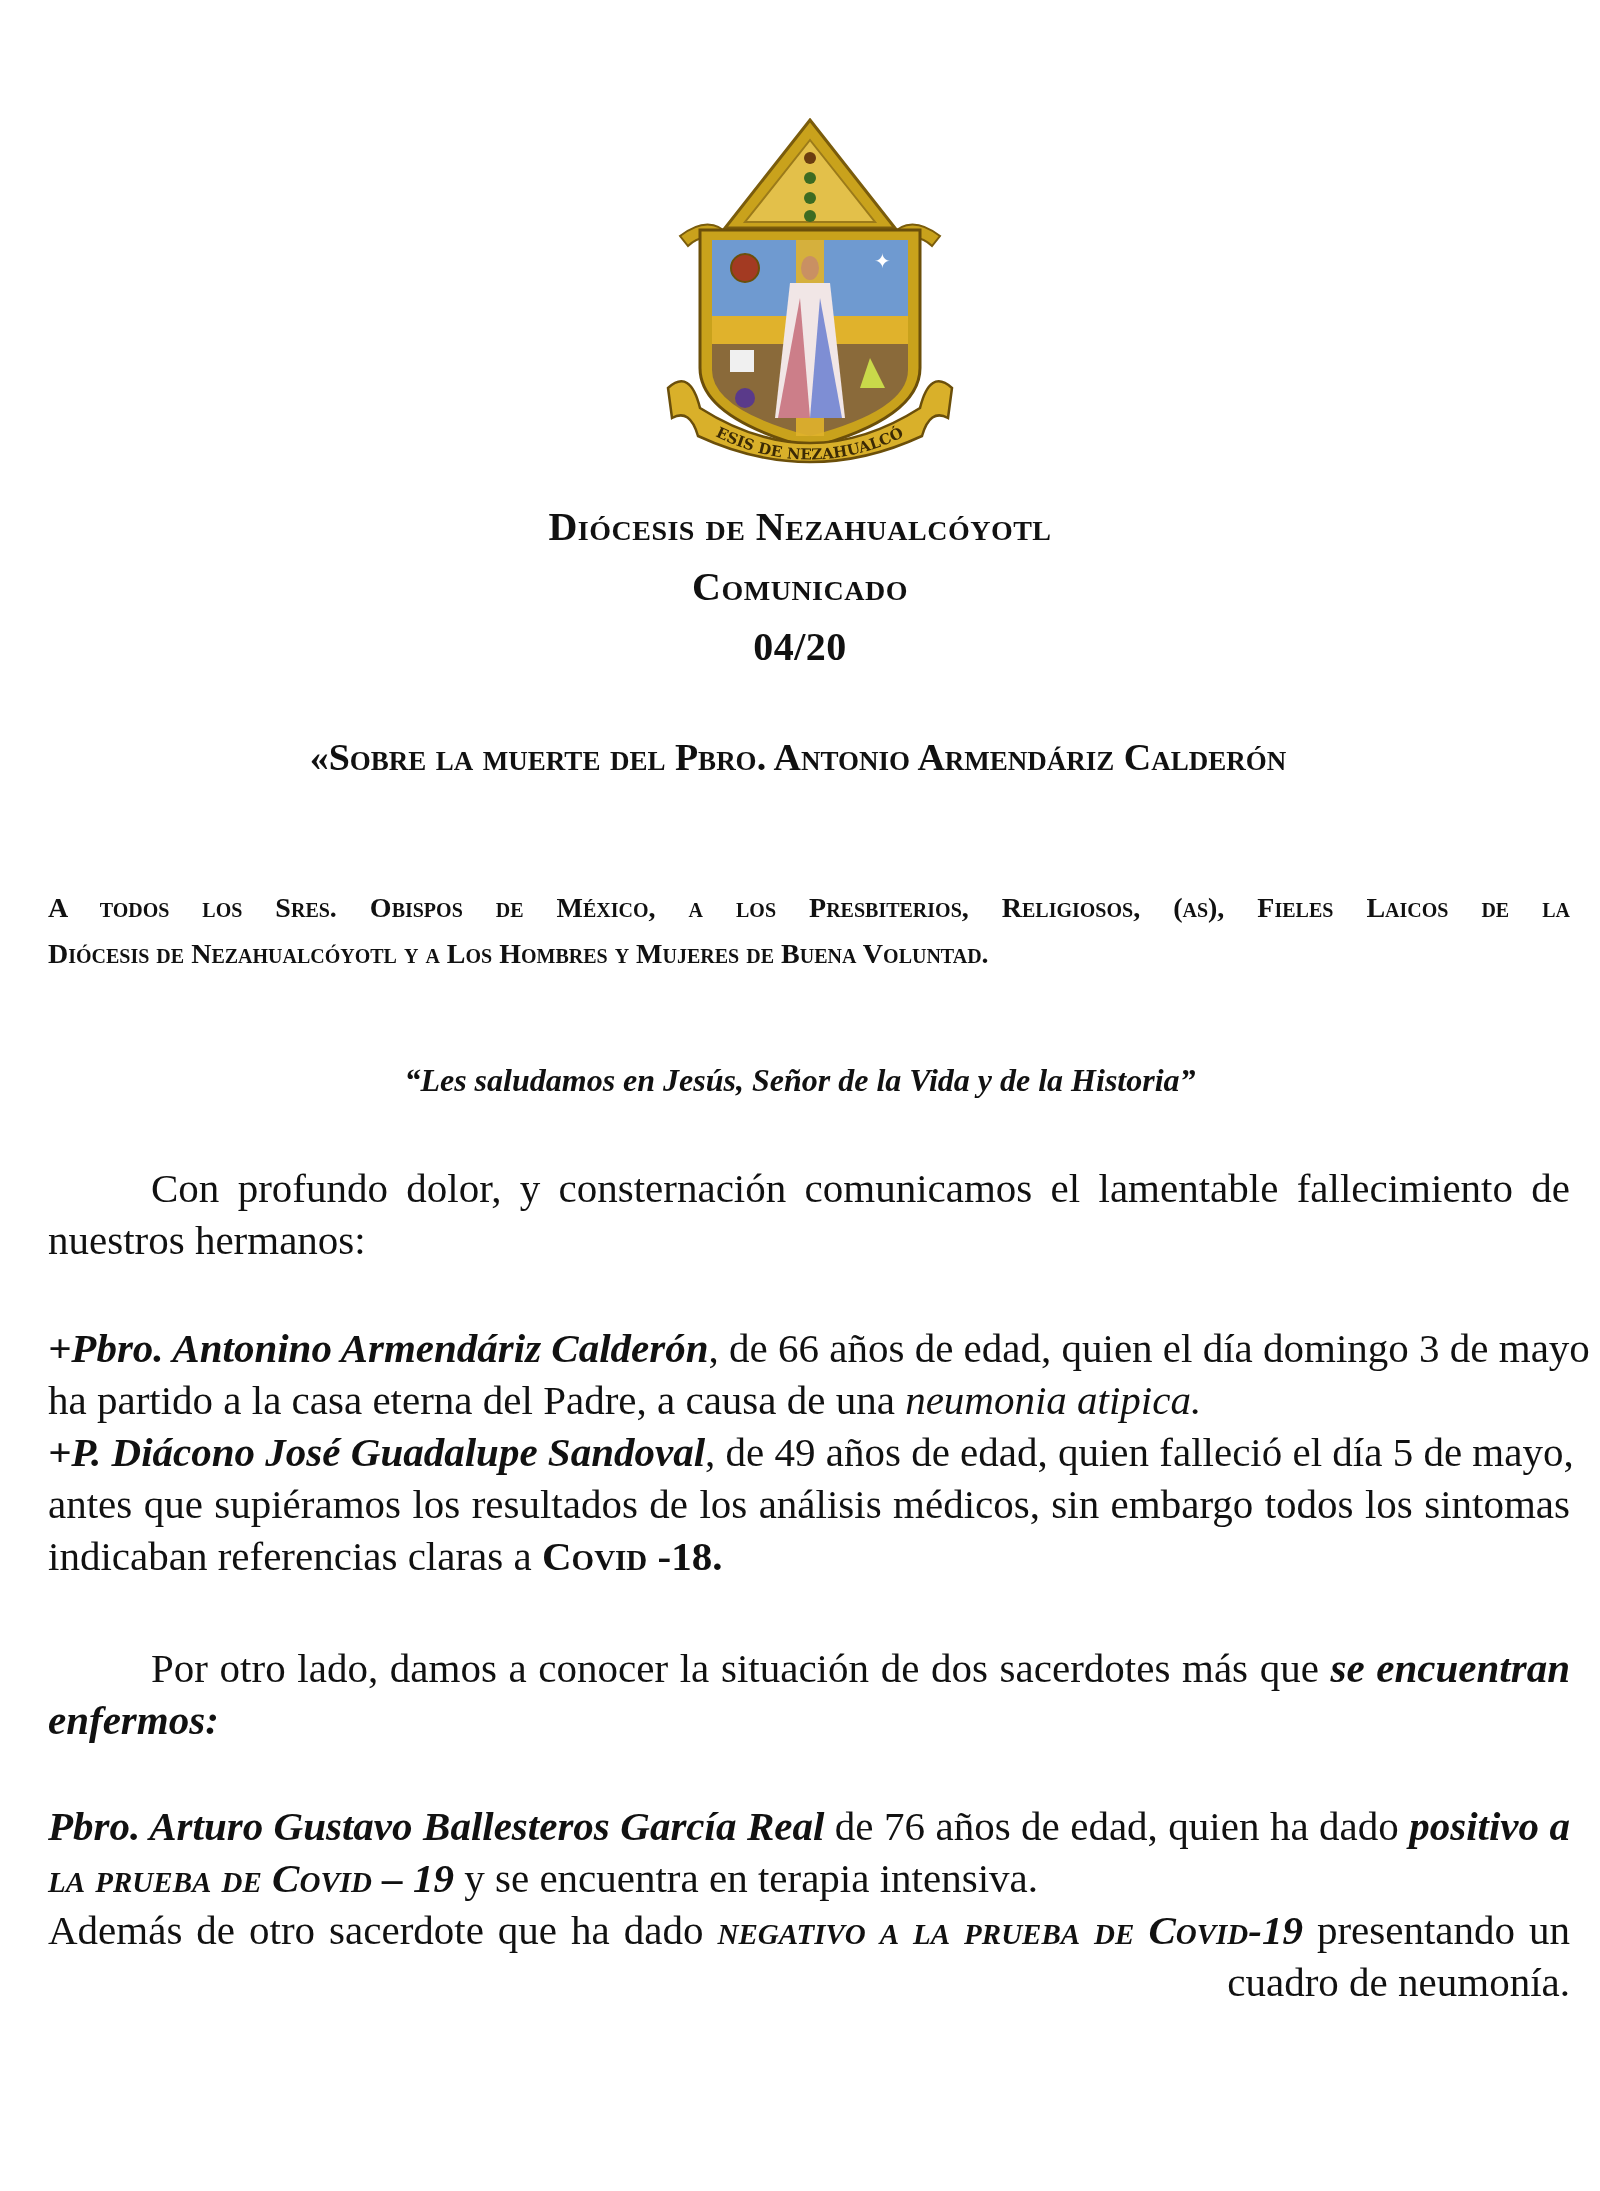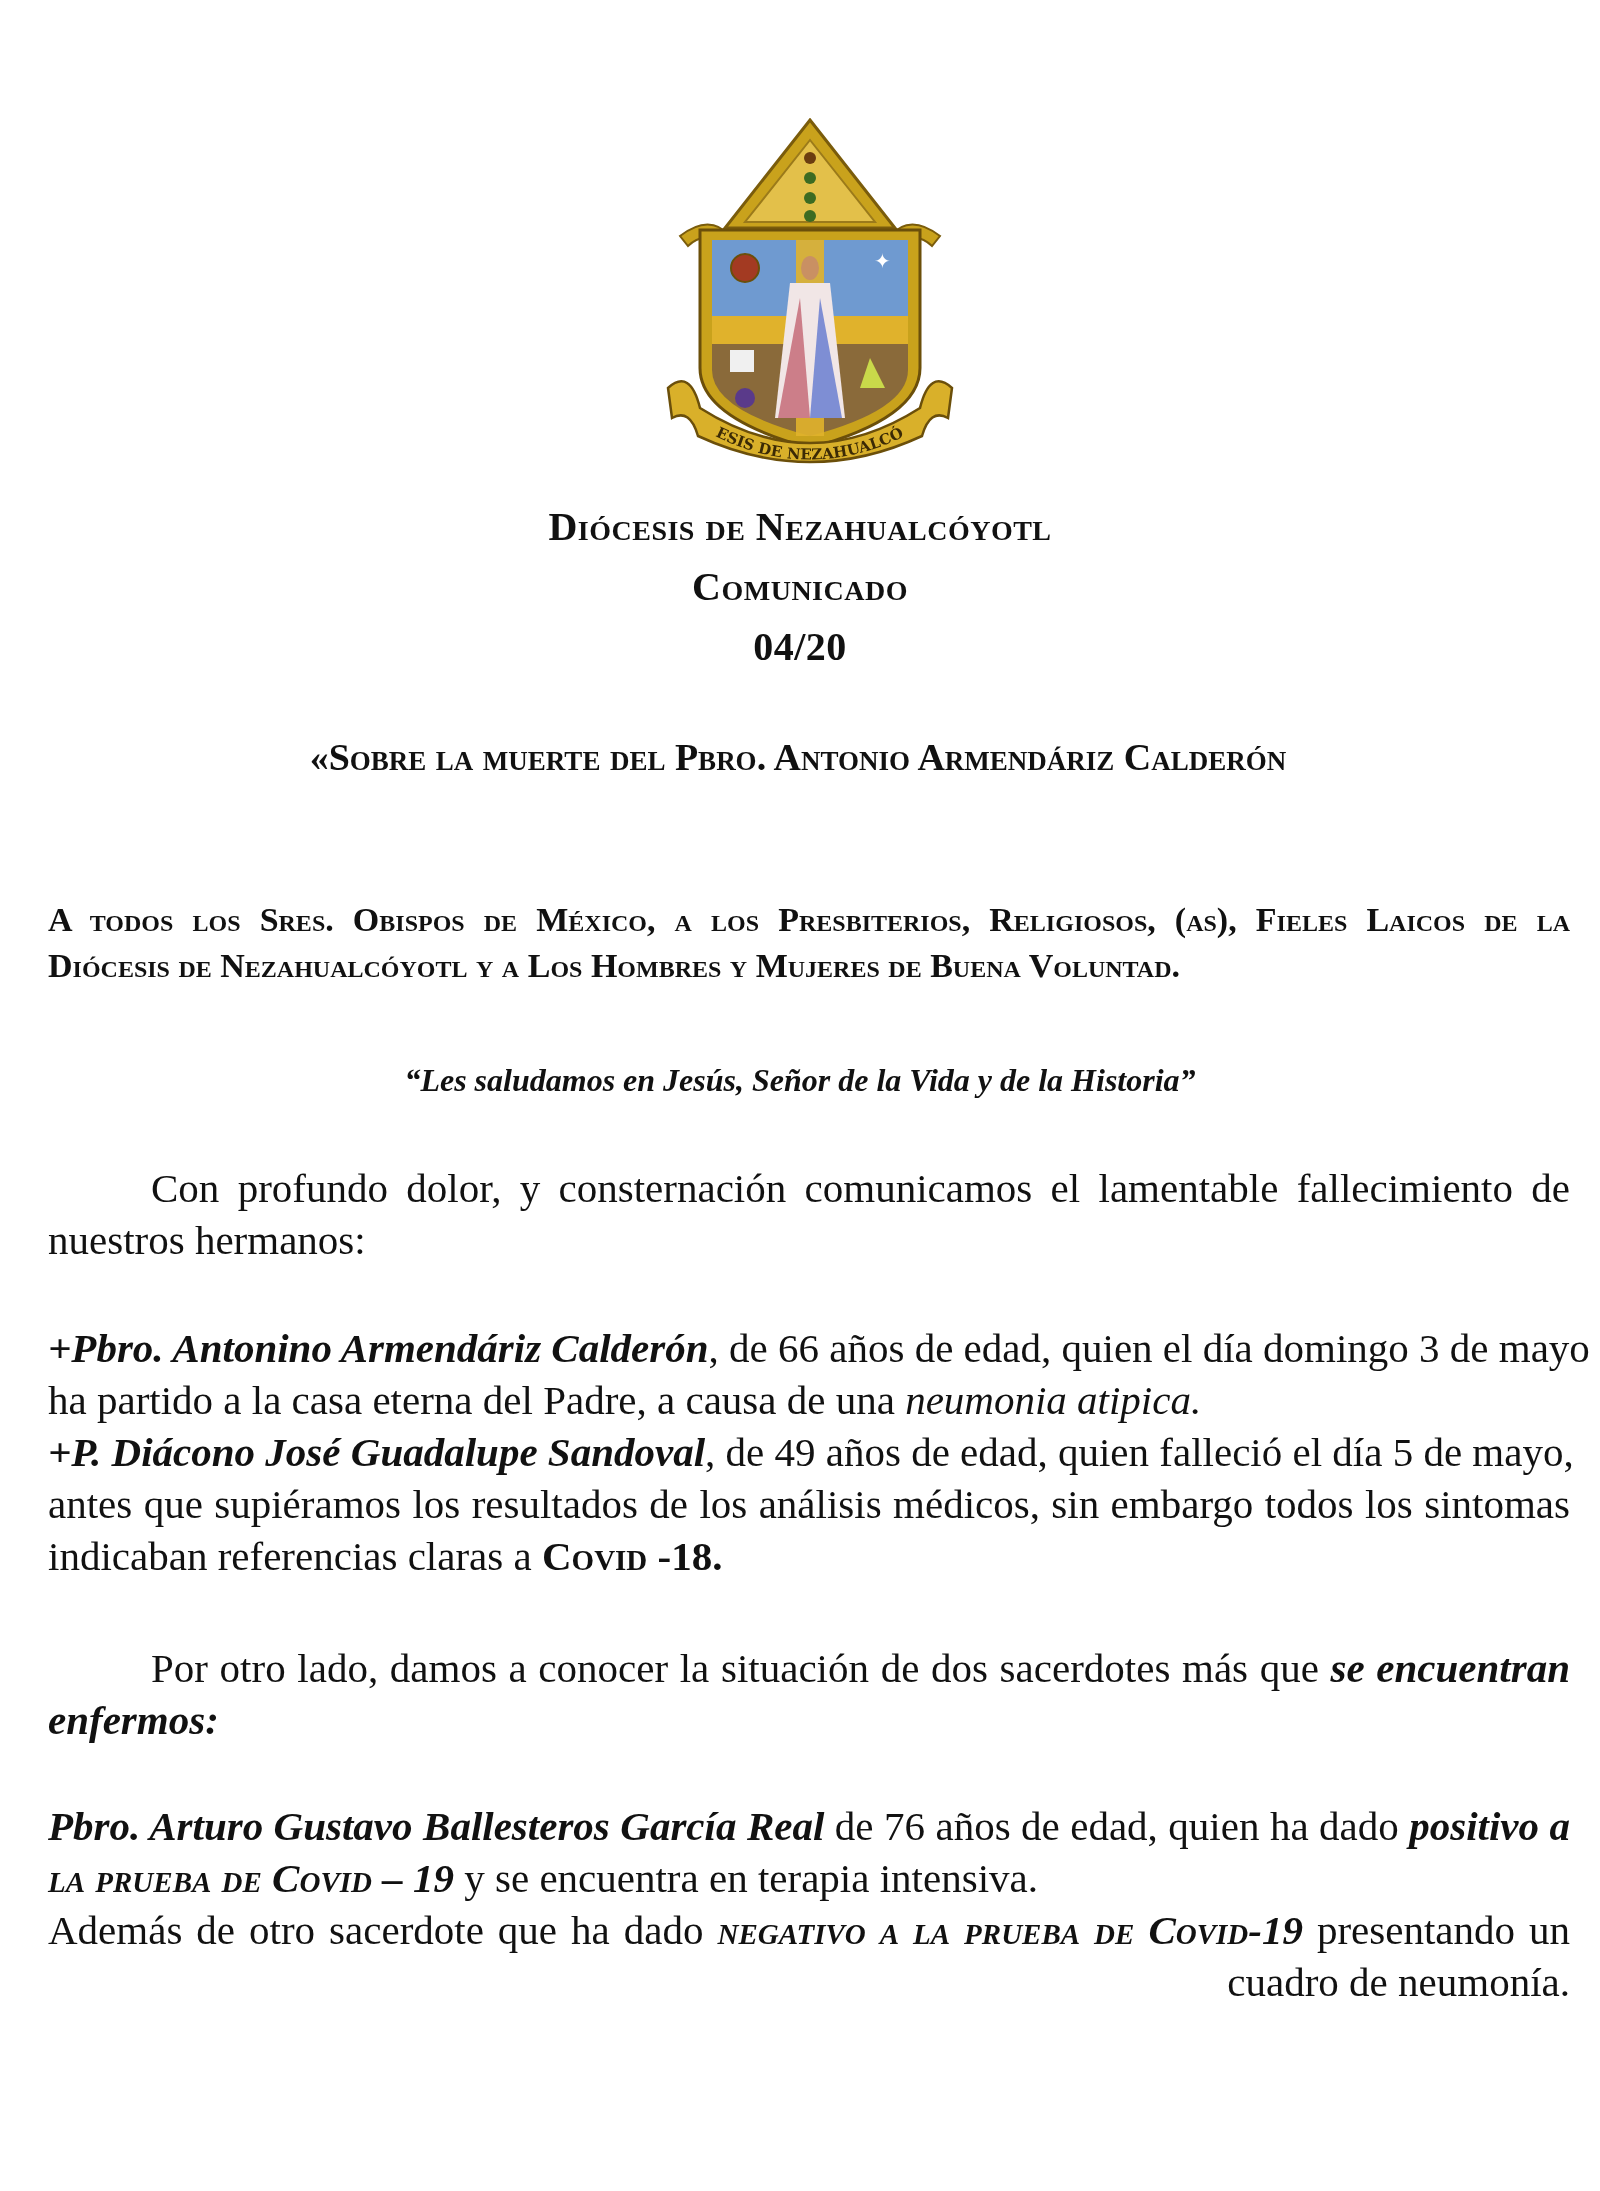--- a/index.html
+++ b/index.html
@@ -26,22 +26,22 @@
 
   .subject {
     position: absolute; left: 0; width: 1596px; text-align: center;
     font-weight: bold; font-variant: small-caps; font-size: 38px; line-height: 58px;
   }
   .subject.s1 { top: 728px; }
   .subject.s2 { top: 786px; }
 
   .address {
     position: absolute; left: 48px; width: 1522px;
-    font-weight: bold; font-variant: small-caps; font-size: 34px; line-height: 44px;
-    text-align: justify; text-align-last: left; margin-top: 12px;
+    font-weight: bold; font-variant: small-caps; font-size: 28px; line-height: 44px;
+    text-align: justify; text-align-last: left;
   }
   .address.a1 { top: 886px; text-align-last: justify; }
   .address.a2 { top: 932px; }
 
   .greeting {
     position: absolute; left: 0; width: 1600px; text-align: center;
     font-weight: bold; font-style: italic; font-size: 32px; top: 1062px;
   }
 
   .line {

